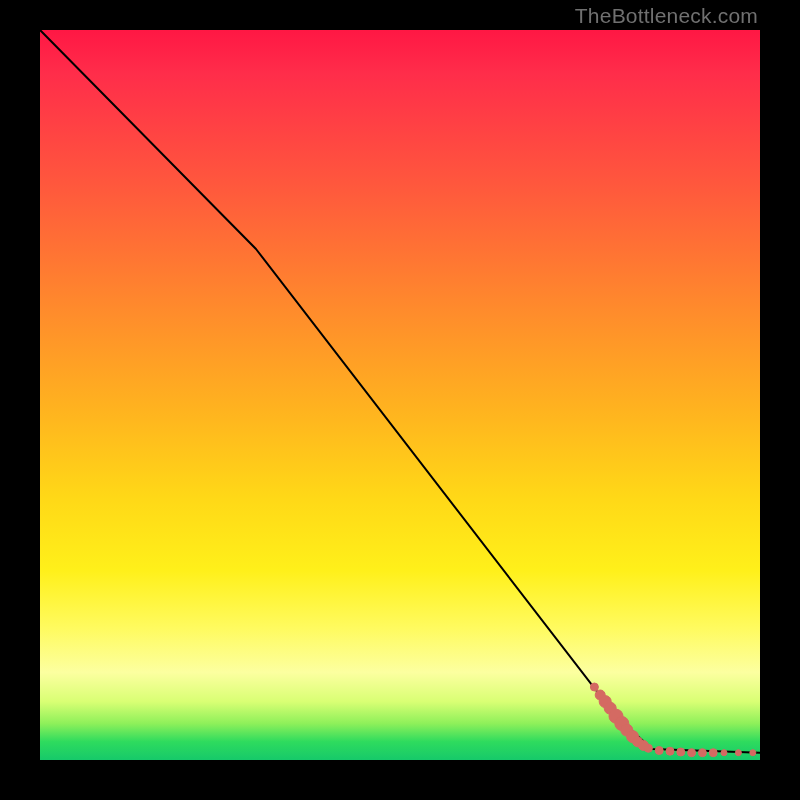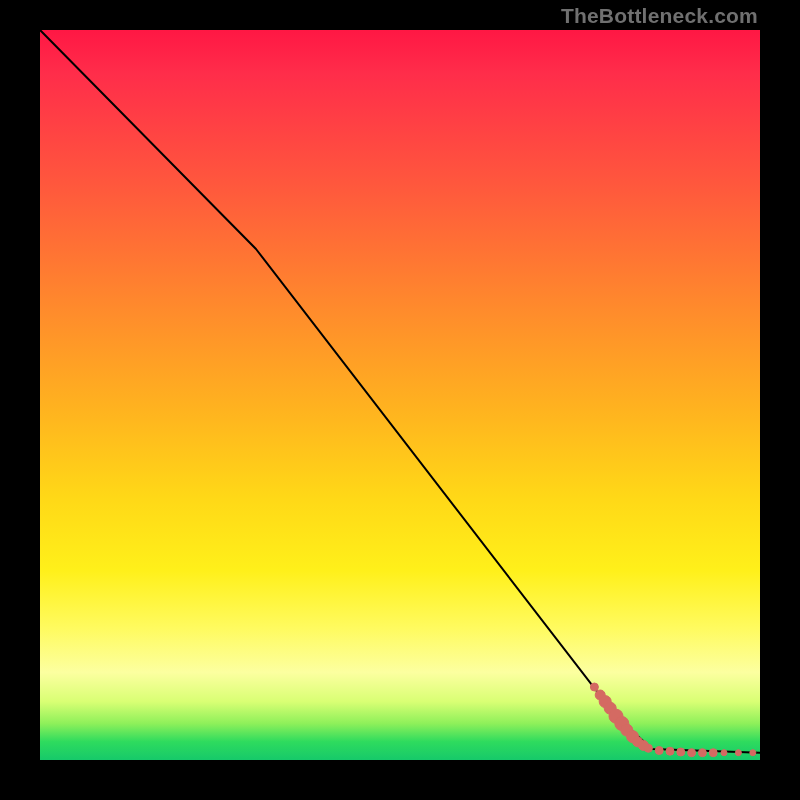--- a/index.html
+++ b/index.html
@@ -40,21 +40,21 @@
       #2edb5e 97.5%,
       #16c96a 100%
     );
   }
   .attribution {
     position: absolute;
     top: 4px;
     right: 42px;
     color: #707070;
     font-size: 21px;
-    font-weight: 700;
+    font-weight: 400;
     letter-spacing: 0.2px;
     user-select: none;
   }
   svg.overlay {
     position: absolute;
     left: 0;
     top: 0;
     width: 720px;
     height: 730px;
     overflow: visible;

